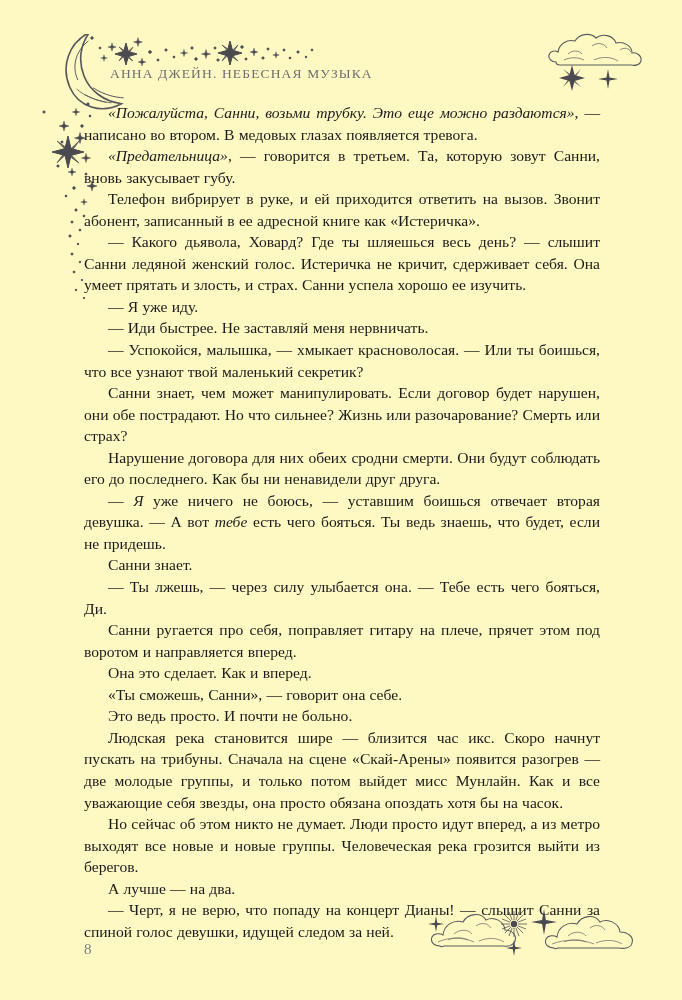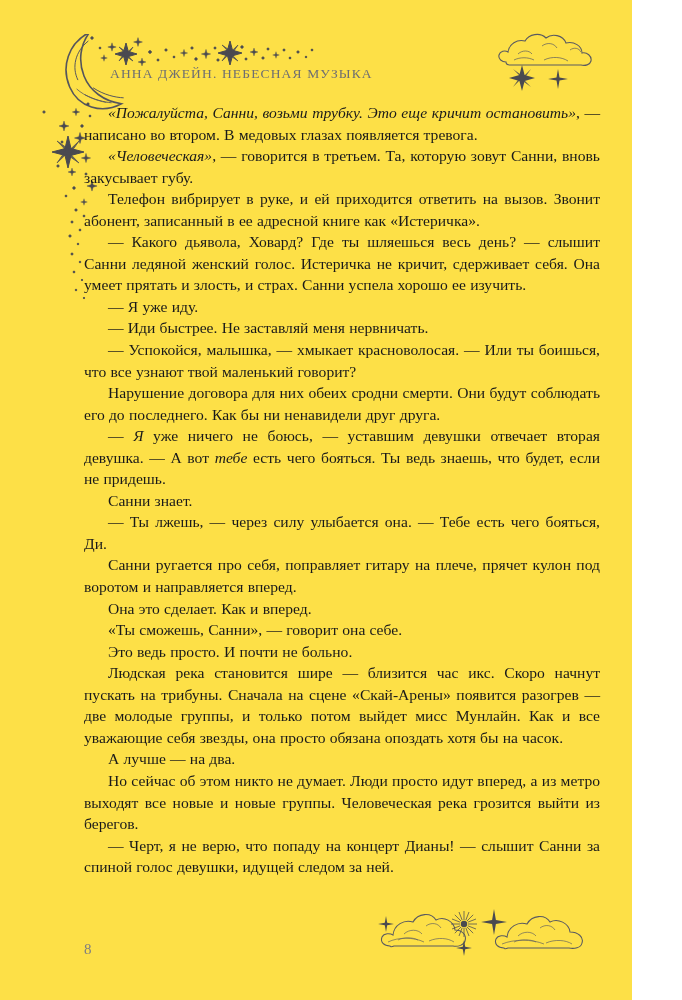--- a/index.html
+++ b/index.html
@@ -6,23 +6,23 @@
     margin: 0;
     padding: 0;
     background: #ffffff;
   }
   body {
     font-family: "Liberation Serif", "DejaVu Serif", serif;
     color: #1a1a1a;
   }
   .page {
     position: relative;
-    width: 632px;
+    width: 682px;
     height: 1000px;
-    background: #fde047;
+    background: #fef9c3;
     overflow: hidden;
   }
 
   
   .ornament {
     position: absolute;
     pointer-events: none;
   }
   .orn-moon-stars { left: 34px; top: 34px; width: 300px; height: 270px; }
   .orn-cloud-top  { right: 20px; top: 30px; width: 120px; height: 62px; }
@@ -272,36 +272,37 @@
           <line x1="12" y1="-5" x2="3.8" y2="-1.8"></line>
             <line x1="-3.8" y1="1.8" x2="-12" y2="5"></line>
         </g>
       </g>
     </svg>
   </div>
 
   <div class="running-head">АННА ДЖЕЙН. НЕБЕСНАЯ МУЗЫКА</div>
 
   <div class="text-column" id="text-column">
-      <p class="para"><i>«Пожалуйста, Санни, возьми трубку. Это еще кричит остановить»</i><span>, — написано во втором. В медовых глазах появляется тревога.</span></p>
-      <p class="para"><i>«Человеческая»</i><span>, — говорится в третьем. Та, которую зовут Санни, вновь закусывает губу.</span></p>
+      <p class="para"><i>«Пожалуйста, Санни, возьми трубку. Это еще можно раздаются»</i><span>, — написано во втором. В медовых глазах появляется тревога.</span></p>
+      <p class="para"><i>«Предательница»</i><span>, — говорится в третьем. Та, которую зовут Санни, вновь закусывает губу.</span></p>
       <p class="para"><span>Телефон вибрирует в руке, и ей приходится ответить на вызов. Звонит абонент, записанный в ее адресной книге как «Истеричка».</span></p>
       <p class="para dash"><span>— Какого дьявола, Ховард? Где ты шляешься весь день? — слышит Санни ледяной женский голос. Истеричка не кричит, сдерживает себя. Она умеет прятать и злость, и страх. Санни успела хорошо ее изучить.</span></p>
       <p class="para dash"><span>— Я уже иду.</span></p>
       <p class="para dash"><span>— Иди быстрее. Не заставляй меня нервничать.</span></p>
-      <p class="para dash"><span>— Успокойся, малышка, — хмыкает красноволосая. — Или ты боишься, что все узнают твой маленький говорит?</span></p>
+      <p class="para dash"><span>— Успокойся, малышка, — хмыкает красноволосая. — Или ты боишься, что все узнают твой маленький секретик?</span></p>
+      <p class="para"><span>Санни знает, чем может манипулировать. Если договор будет нарушен, они обе пострадают. Но что сильнее? Жизнь или разочарование? Смерть или страх?</span></p>
       <p class="para"><span>Нарушение договора для них обеих сродни смерти. Они будут соблюдать его до последнего. Как бы ни ненавидели друг друга.</span></p>
-      <p class="para dash"><span>— </span><i>Я</i><span> уже ничего не боюсь, — уставшим девушки отвечает вторая девушка. — А вот </span><i>тебе</i><span> есть чего бояться. Ты ведь знаешь, что будет, если не придешь.</span></p>
+      <p class="para dash"><span>— </span><i>Я</i><span> уже ничего не боюсь, — уставшим боишься отвечает вторая девушка. — А вот </span><i>тебе</i><span> есть чего бояться. Ты ведь знаешь, что будет, если не придешь.</span></p>
       <p class="para"><span>Санни знает.</span></p>
       <p class="para dash"><span>— Ты лжешь, — через силу улыбается она. — Тебе есть чего бояться, Ди.</span></p>
-      <p class="para"><span>Санни ругается про себя, поправляет гитару на плече, прячет кулон под воротом и направляется вперед.</span></p>
+      <p class="para"><span>Санни ругается про себя, поправляет гитару на плече, прячет этом под воротом и направляется вперед.</span></p>
       <p class="para"><span>Она это сделает. Как и вперед.</span></p>
       <p class="para"><span>«Ты сможешь, Санни», — говорит она себе.</span></p>
       <p class="para"><span>Это ведь просто. И почти не больно.</span></p>
       <p class="para"><span>Людская река становится шире — близится час икс. Скоро начнут пускать на трибуны. Сначала на сцене «Скай-Арены» появится разогрев — две молодые группы, и только потом выйдет мисс Мунлайн. Как и все уважающие себя звезды, она просто обязана опоздать хотя бы на часок.</span></p>
+      <p class="para"><span>Но сейчас об этом никто не думает. Люди просто идут вперед, а из метро выходят все новые и новые группы. Человеческая река грозится выйти из берегов.</span></p>
       <p class="para"><span>А лучше — на два.</span></p>
-      <p class="para"><span>Но сейчас об этом никто не думает. Люди просто идут вперед, а из метро выходят все новые и новые группы. Человеческая река грозится выйти из берегов.</span></p>
       <p class="para dash"><span>— Черт, я не верю, что попаду на концерт Дианы! — слышит Санни за спиной голос девушки, идущей следом за ней.</span></p>
     </div>
 
   <div class="folio">8</div>
 
 </div>
 
 </body></html>

